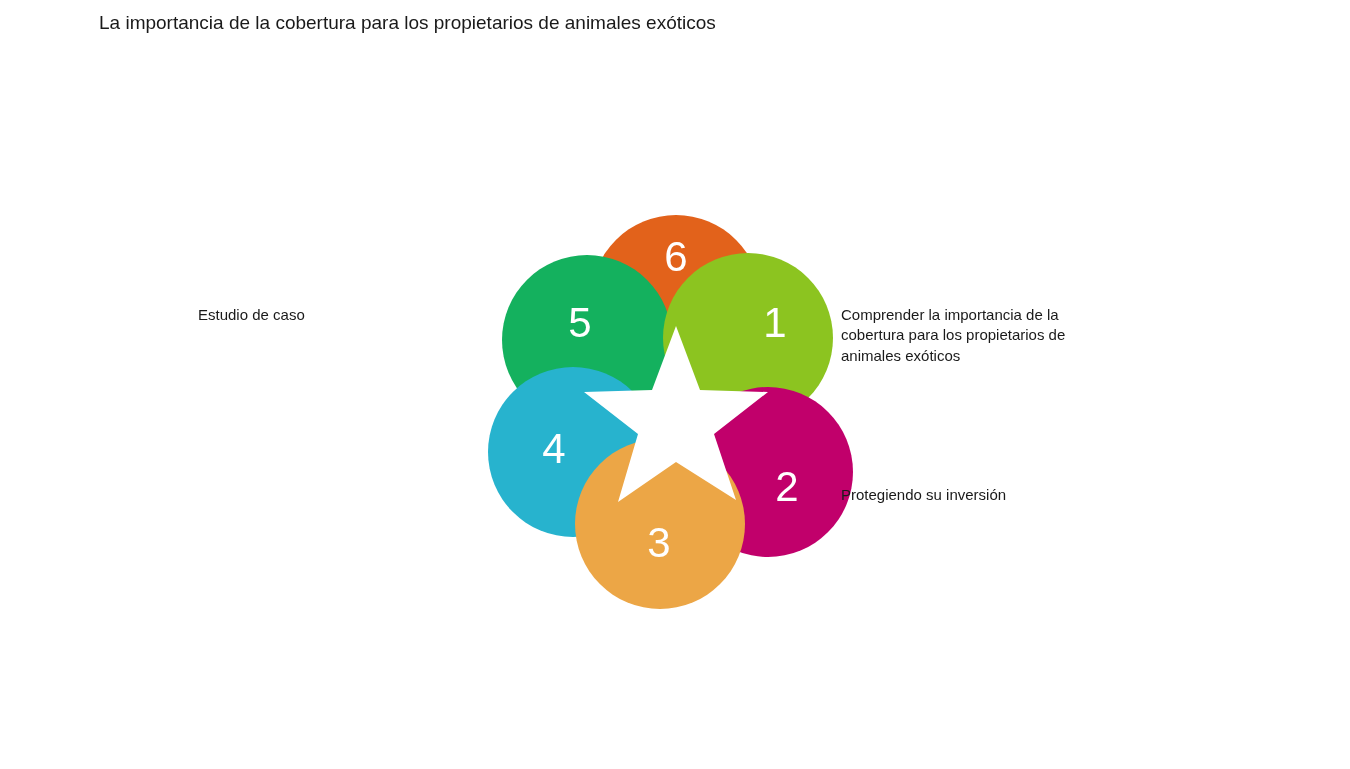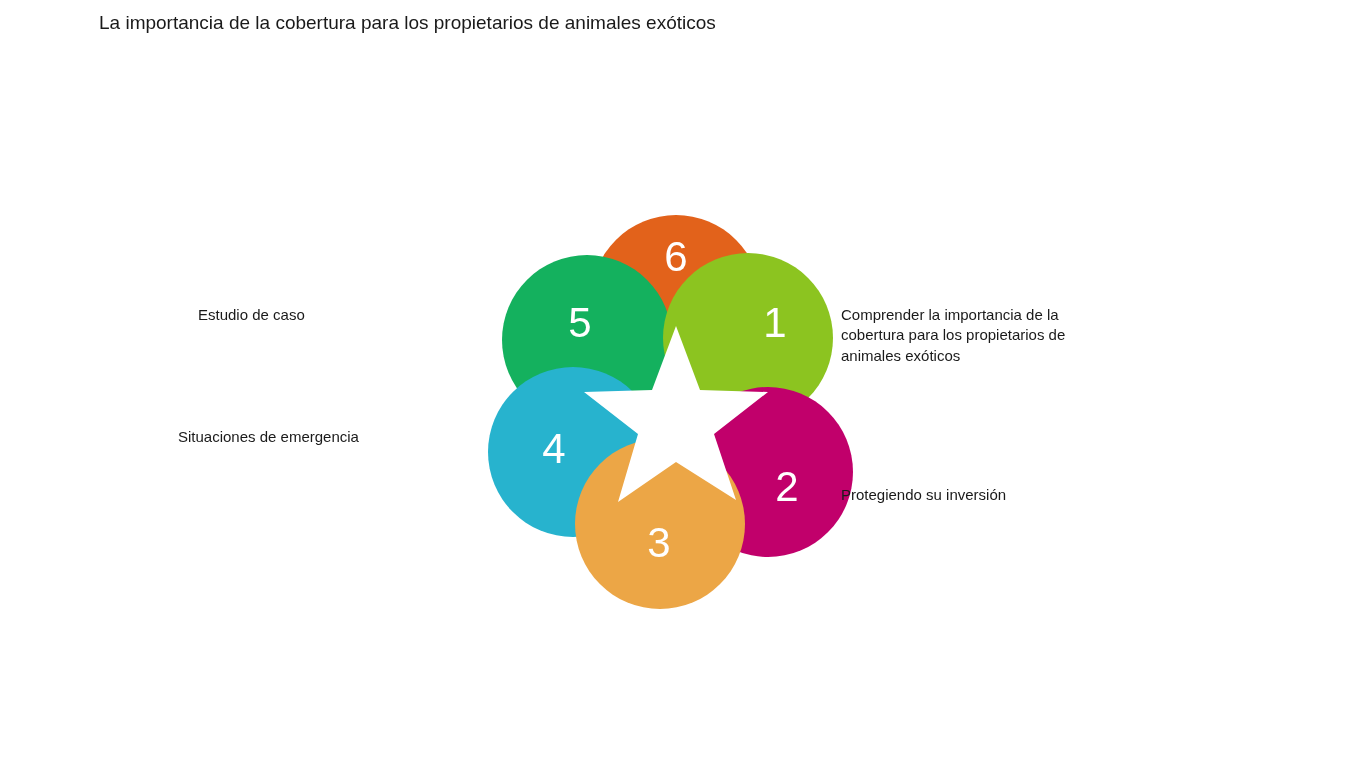--- a/index.html
+++ b/index.html
@@ -116,18 +116,17 @@
   </svg>
 
   <div class="petal-num" style="left:651px; top:236px;">6</div>
   <div class="petal-num" style="left:555px; top:302px;">5</div>
   <div class="petal-num" style="left:750px; top:302px;">1</div>
   <div class="petal-num" style="left:529px; top:428px;">4</div>
   <div class="petal-num" style="left:762px; top:466px;">2</div>
   <div class="petal-num" style="left:634px; top:522px;">3</div>
 
   <div class="label label-left" style="left:178px; top:305px; width:300px;margin-left:20px;">Estudio de caso</div>
-  <div class="label label-left" style="left:178px; top:427px; width:300px;">Situaciones de emergencia</div>
   <div class="label label-right" style="left:841px; top:305px; width:272px;">Comprender la importancia de la cobertura para los propietarios de animales exóticos</div>
   <div class="label label-right" style="left:841px; top:469px; width:272px;margin-top:16px;">Protegiendo su inversión</div>
 
 
 </div>
 
 </body></html>

